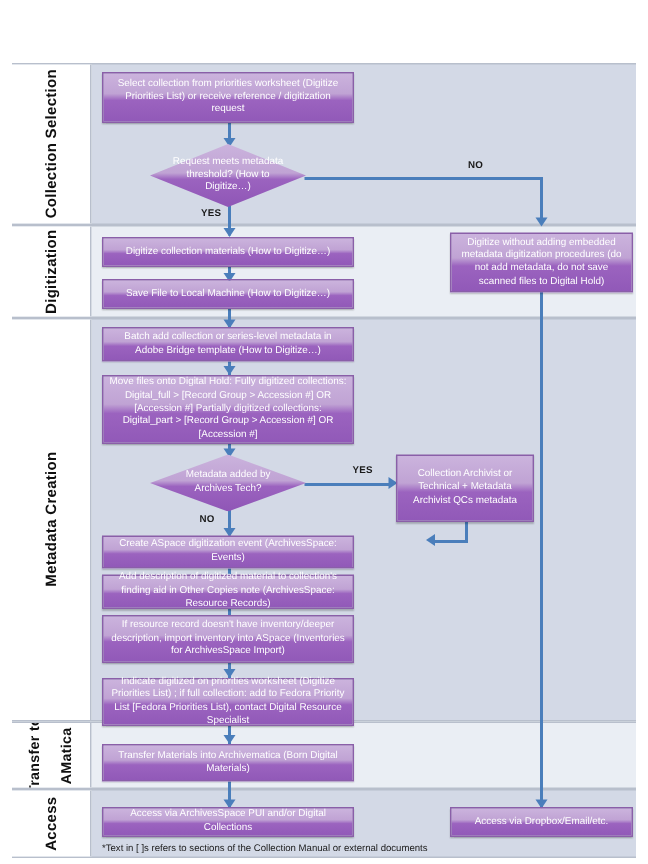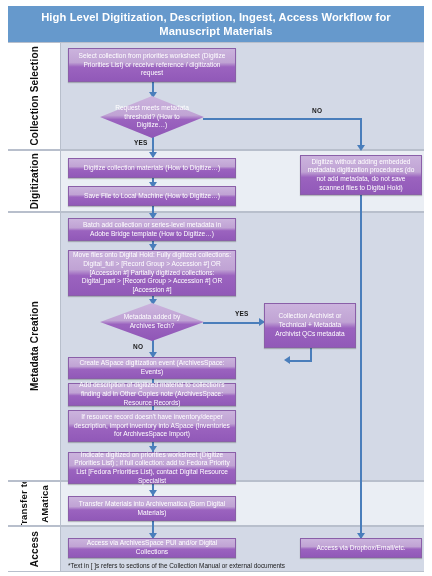--- a/index.html
+++ b/index.html
@@ -166,23 +166,20 @@
     font-size: 6.4px;
     color: #1a1a1a;
     white-space: nowrap;
   }
 </style>
 </head>
 <body>
 
 <div id="page">
 
-  <div class="title-bar">
-    <div class="title-text">High Level Digitization, Description, Ingest, Access Workflow for Manuscript Materials</div>
-  </div>
 
   <div class="band shade-a" style="top:42px; height:108px;">
     <div class="band-label-cell">
       <span class="band-label-text">Collection Selection</span>
     </div>
   </div>
 
   <div class="band shade-b" style="top:150px; height:62px;">
     <div class="band-label-cell">
       <span class="band-label-text">Digitization</span>

